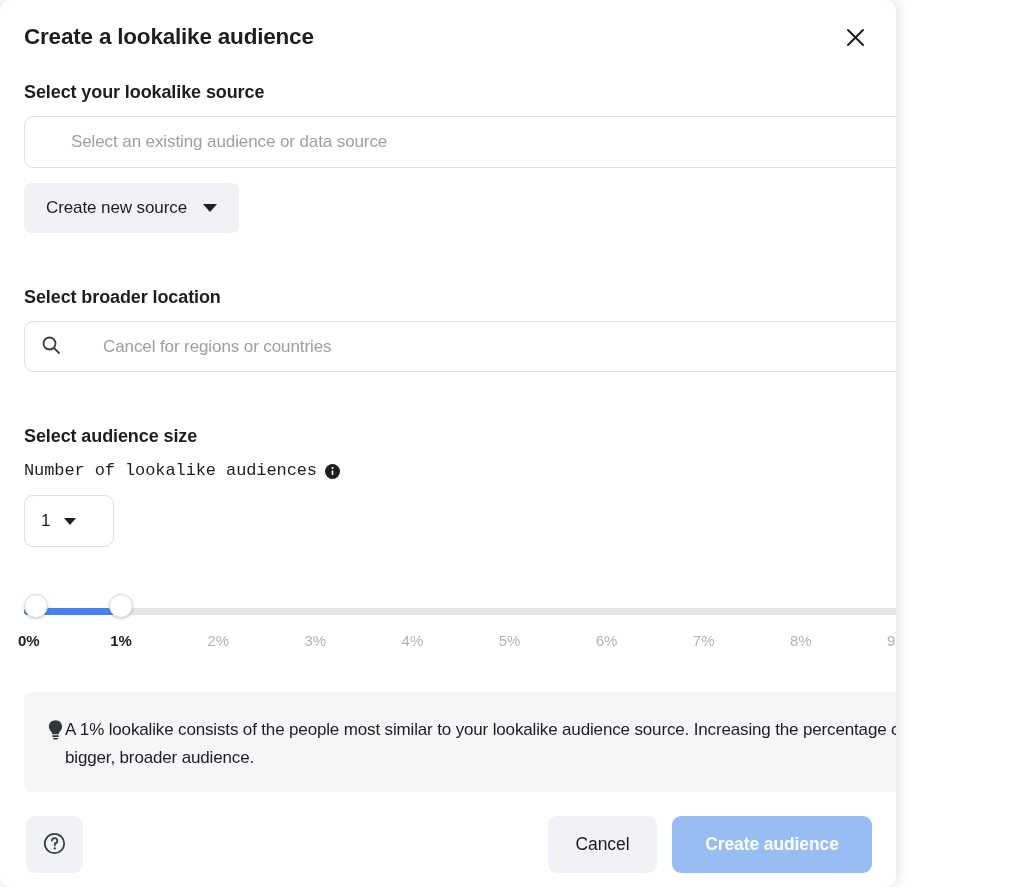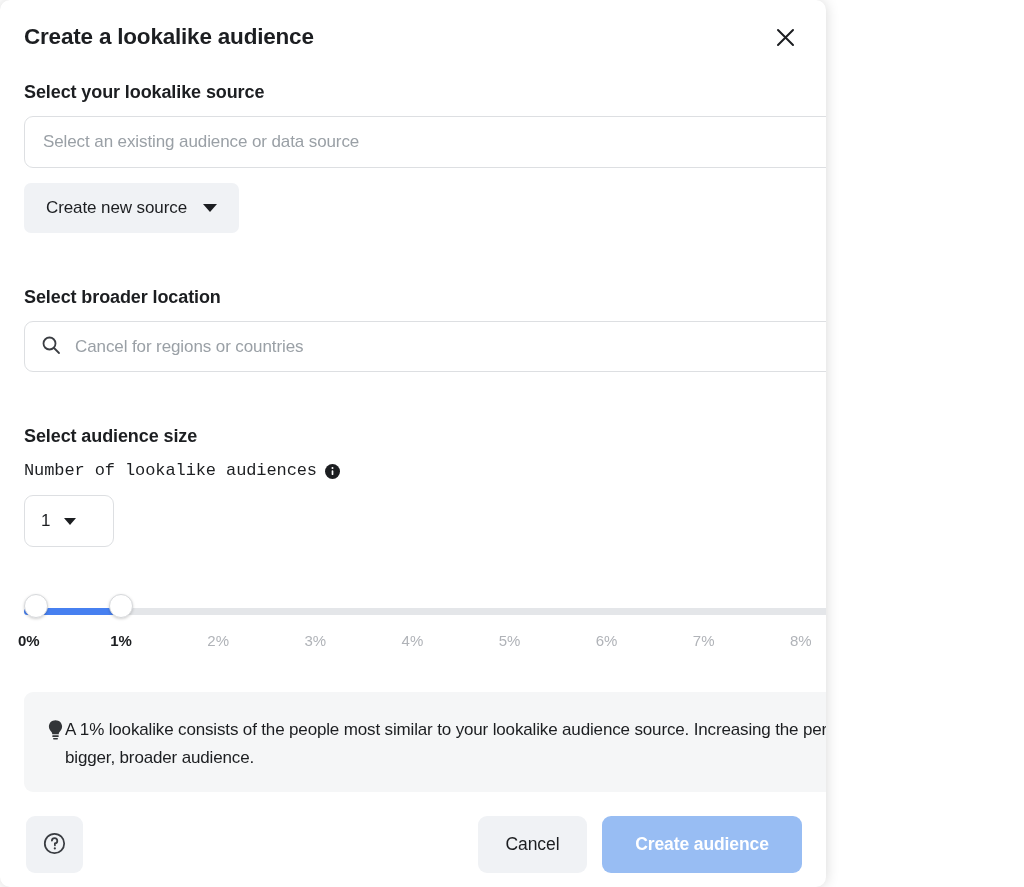--- a/index.html
+++ b/index.html
@@ -10,21 +10,21 @@
   body {
     width: 1024px;
     height: 887px;
     font-family: "Liberation Sans", sans-serif;
     color: #1c1e21;
     overflow: hidden;
   }
 
   .dialog {
     position: relative;
-    width: 826px;
+    width: 896px;
     height: 887px;
     box-sizing: border-box;
     background: #ffffff;
     border-radius: 10px;
     box-shadow: 0 0 14px rgba(0,0,0,0.16);
     overflow: hidden;
   }
 
   
   .dialog-header {
@@ -75,20 +75,21 @@
     border: 1px solid #dddfe2;
     border-radius: 9px;
     background: #ffffff;
     display: flex;
     align-items: center;
   }
   .field-placeholder {
     font-size: 17px;
     color: #9aa0a6;
     letter-spacing: -0.1px;
+    margin-left: 28px;
   }
 
   
   #source-label { top: 82px; }
   #source-field {
     top: 116px;
     width: 975px;
     height: 52px;
     padding: 0 18px;
   }

